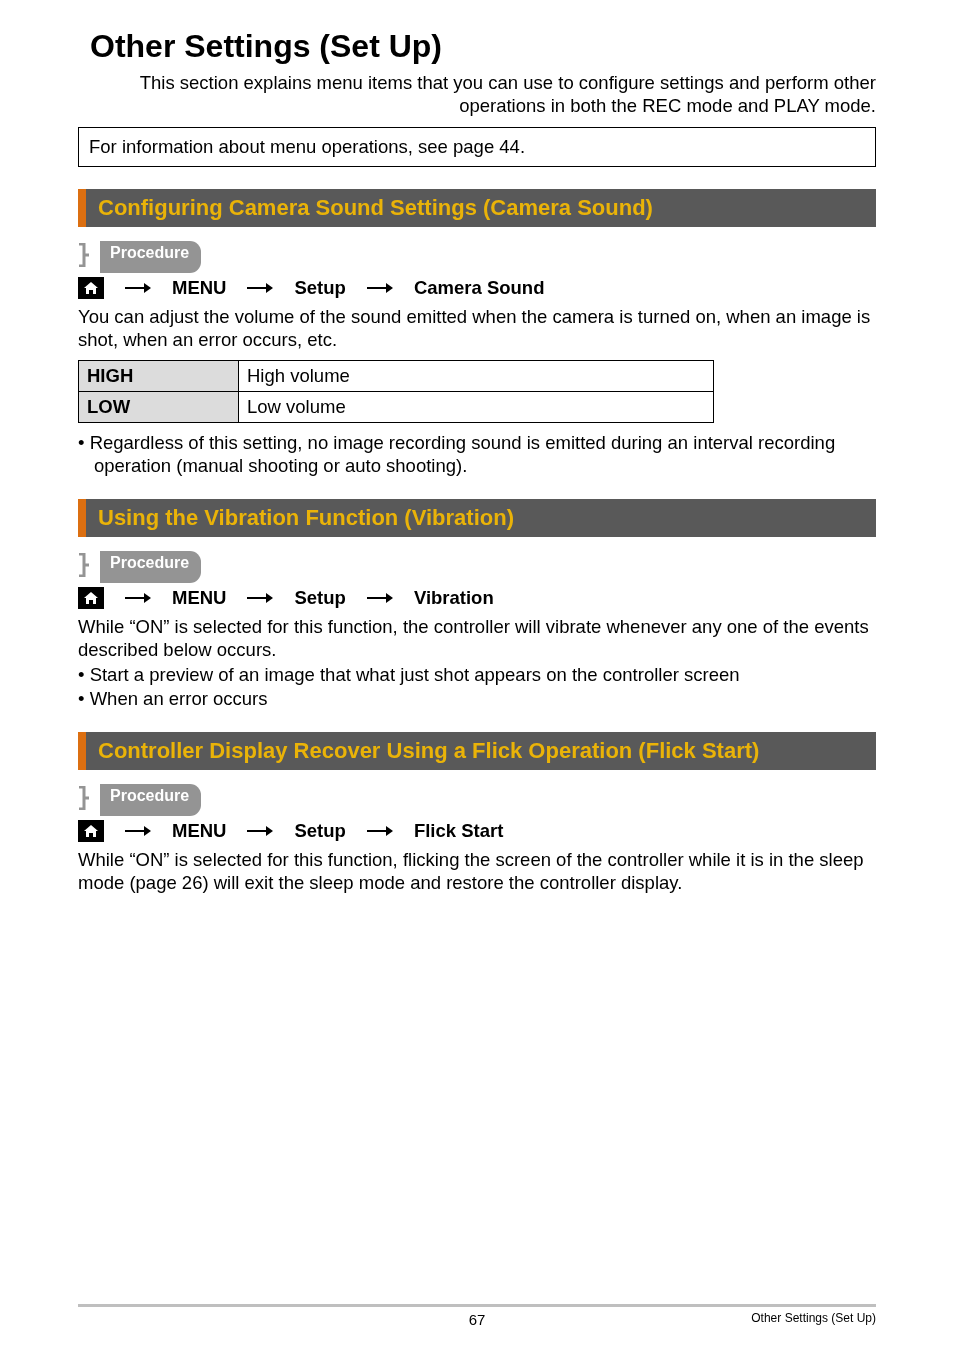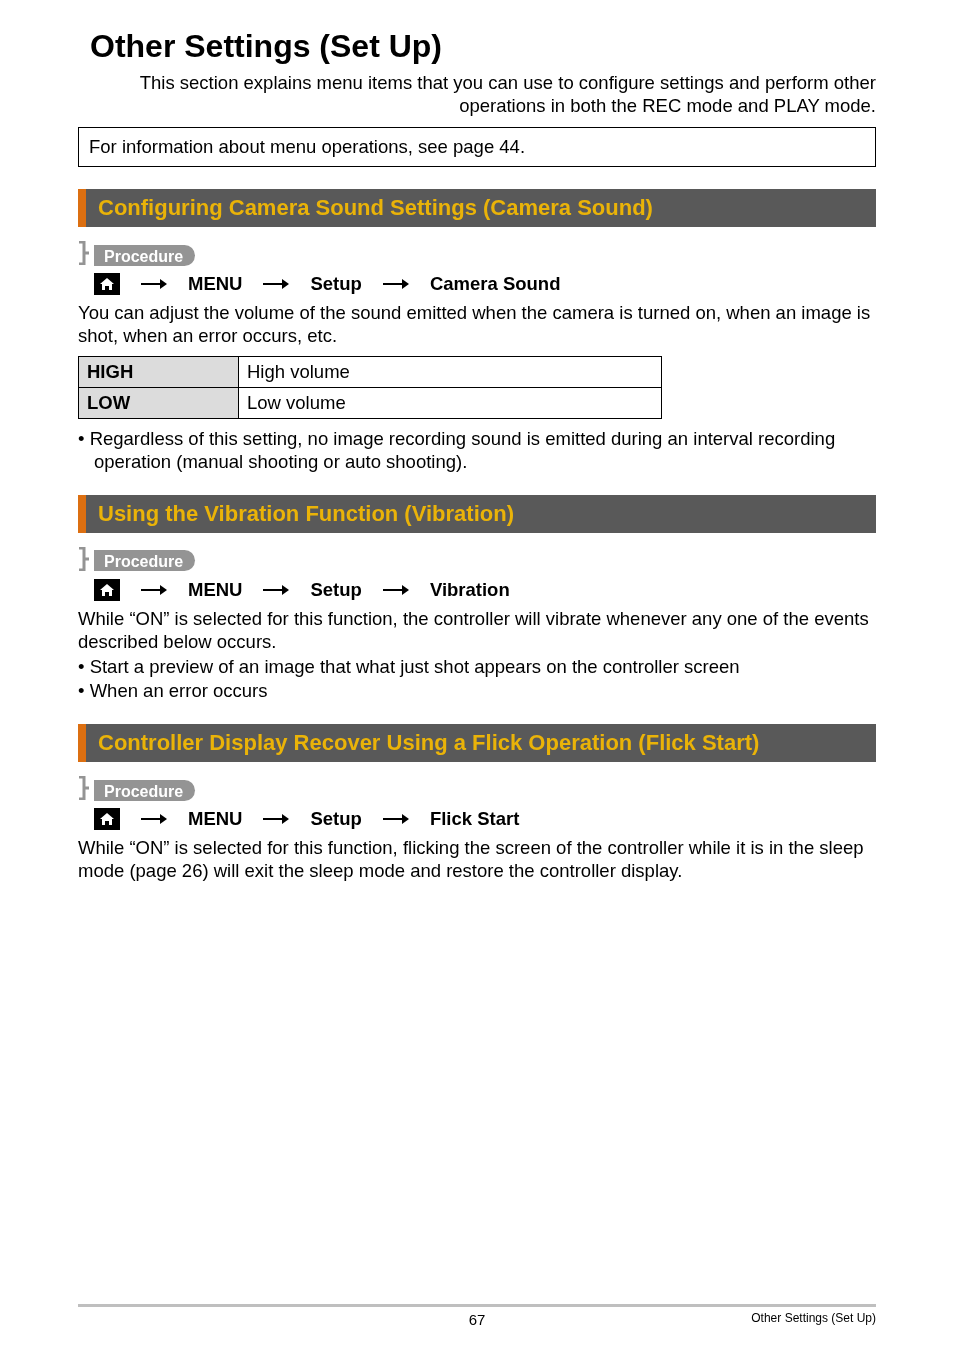--- a/index.html
+++ b/index.html
@@ -48,32 +48,32 @@
   }
   .proc-bracket {
     display: inline-block;
     vertical-align: middle;
   }
   .proc-tag {
     background: #949494;
     color: #fff;
     font-size: 16px;
     font-weight: bold;
-    padding: 3px 12px 0 10px;
+    padding: 3px 12px 11px 10px;
     border-top-right-radius: 11px;
     border-bottom-right-radius: 11px;
-    margin-left: 4px;
+    margin-left: 10px;
   }
   .proc-path {
     font-size: 18.5px;
     font-weight: bold;
     display: flex;
     align-items: center;
     gap: 20px;
-    margin: 4px 0 6px 16px;
+    margin: 4px 0 6px 0;
   }
   .home-icon {
     width: 26px;
     height: 22px;
     background: #000;
     display: inline-flex;
     align-items: center;
     justify-content: center;
   }
   .home-icon svg { display: block; }
@@ -81,21 +81,21 @@
     display: inline-flex;
     align-items: center;
   }
   .body-text {
     font-size: 18.5px;
     line-height: 1.25;
     margin: 0 0 8px 0;
   }
   table.opt {
     border-collapse: collapse;
-    width: 584px;
+    width: 636px;
     margin: 6px 0 8px 0;
   }
   table.opt td {
     border: 1px solid #000;
     padding: 4px 8px;
     font-size: 18.5px;
     vertical-align: middle;
   }
   table.opt td.h {
     background: #dcdcdc;

